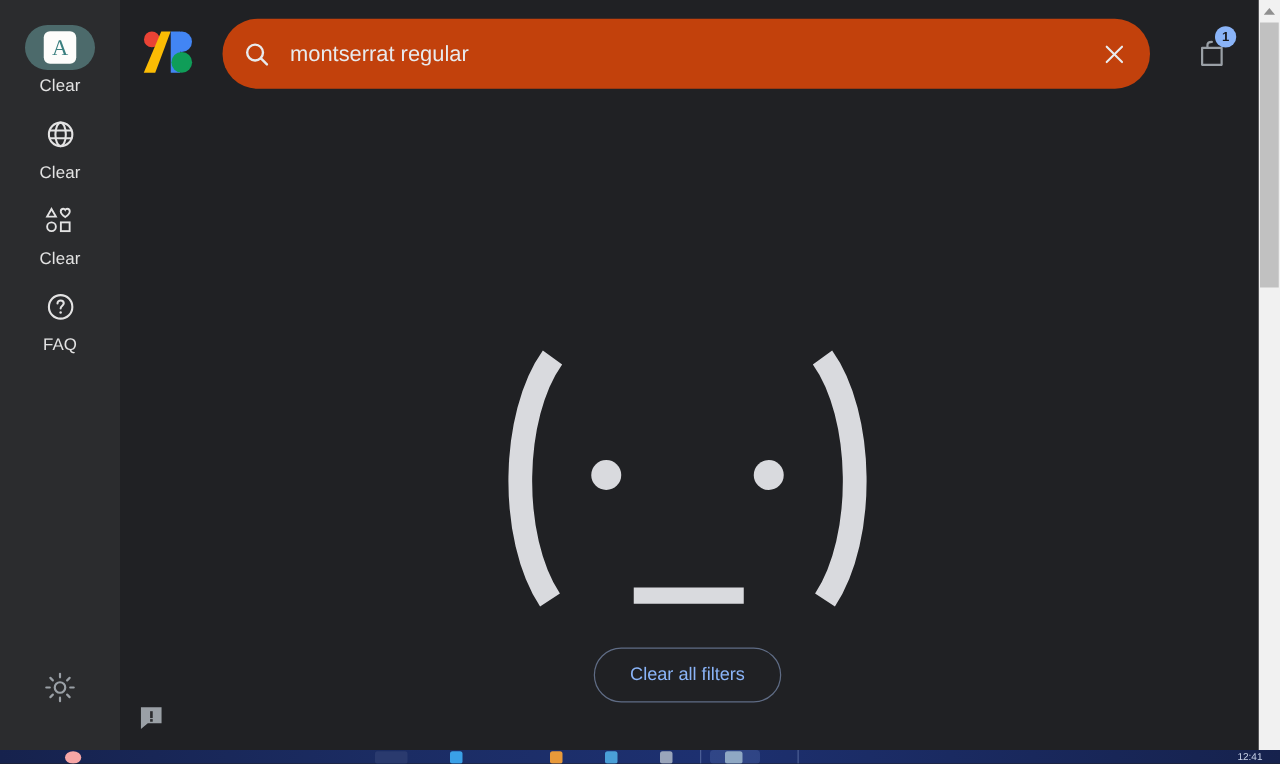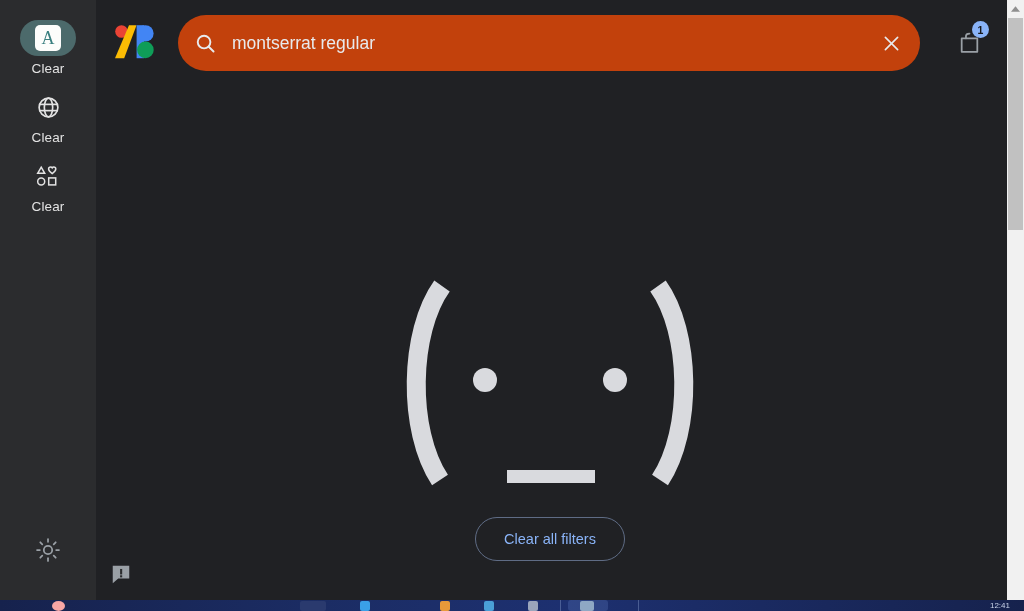--- a/index.html
+++ b/index.html
@@ -255,20 +255,30 @@
           <path d="M6.2 3.2 L9.7 9.3 L2.7 9.3 Z"></path>
           <path d="M17.2 9.6 C15.2 8.2 13.6 6.6 13.6 5.1 C13.6 3.8 14.6 3.0 15.7 3.0 C16.4 3.0 16.9 3.4 17.2 3.9 C17.5 3.4 18.0 3.0 18.7 3.0 C19.8 3.0 20.8 3.8 20.8 5.1 C20.8 6.6 19.2 8.2 17.2 9.6 Z"></path>
           <circle cx="6.2" cy="17.4" r="3.5"></circle>
           <rect x="13.7" y="13.9" width="7" height="7"></rect>
         </svg>
       </div>
       <div class="nav-label">Clear</div>
     </div>
 
 
+    <div class="nav-item">
+      <div class="nav-pill">
+        <svg class="nav-icon" width="25" height="25" viewBox="0 0 24 24" fill="none" stroke="#e3e3e3" stroke-width="1.6">
+          <circle cx="12" cy="12" r="9"></circle>
+          <path d="M9.6 9.4 C9.6 8.0 10.7 7.1 12.0 7.1 C13.3 7.1 14.4 8.0 14.4 9.3 C14.4 11.0 12.0 11.2 12.0 13.2" stroke-linecap="round"></path>
+          <circle cx="12" cy="16.3" r="0.95" fill="#e3e3e3" stroke="none"></circle>
+        </svg>
+      </div>
+      <div class="nav-label">FAQ</div>
+    </div>
   </nav>
 
   <div class="theme-toggle">
     <svg width="28" height="28" viewBox="0 0 24 24" fill="none" stroke="#9aa0a6" stroke-width="1.5" stroke-linecap="round">
       <circle cx="12" cy="12" r="3.6"></circle>
       <line x1="12" y1="2.6" x2="12" y2="5.0"></line>
       <line x1="12" y1="19.0" x2="12" y2="21.4"></line>
       <line x1="2.6" y1="12" x2="5.0" y2="12"></line>
       <line x1="19.0" y1="12" x2="21.4" y2="12"></line>
       <line x1="5.4" y1="5.4" x2="7.1" y2="7.1"></line>

